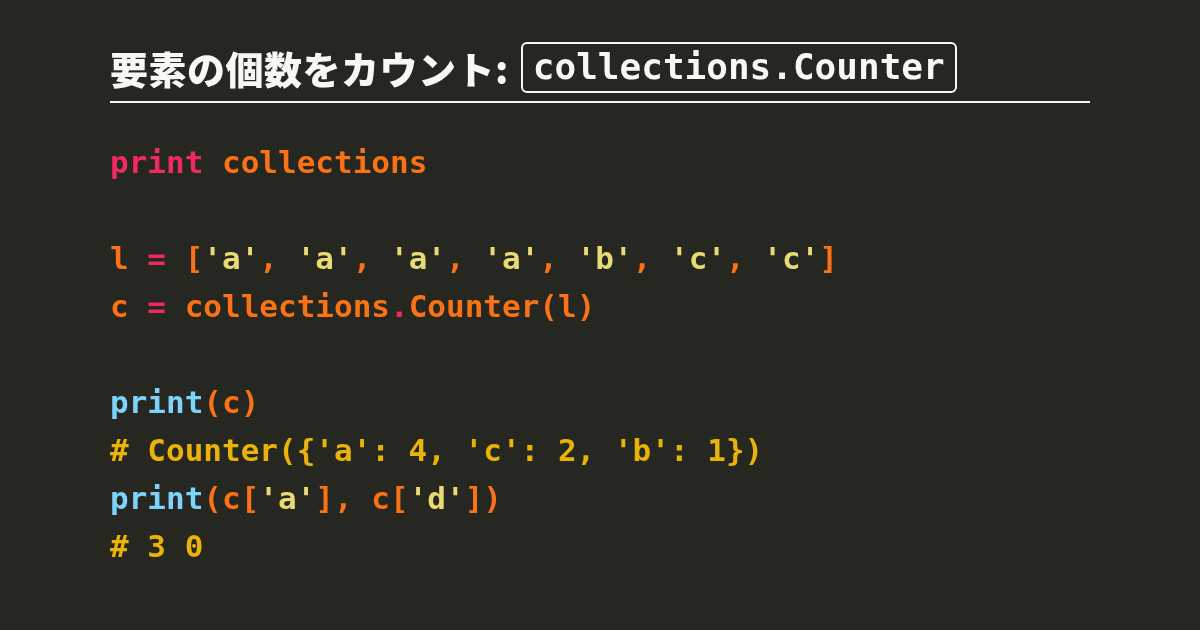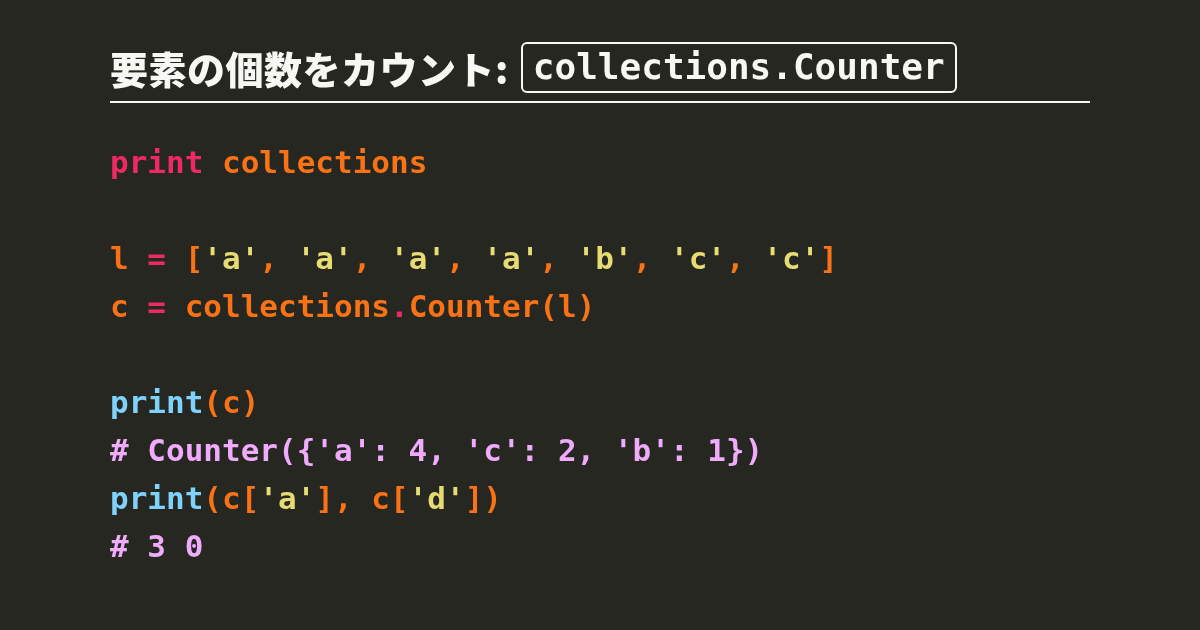--- a/index.html
+++ b/index.html
@@ -42,21 +42,21 @@
     line-height: 1.55;
     font-weight: 600;
     white-space: pre;
     color: #f7f7f3;
   }
   .t-default { color: #f97316; }
   .t-keyword { color: #ef2a63; }  
   .t-op      { color: #ef2a63; }  
   .t-string  { color: #e7db74; }  
   .t-func    { color: #7dd3fc; }  
-  .t-comment { color: #f0abfc; text-align: right; }  
+  .t-comment { color: #eab308; text-align: right; }  
 </style>
 </head>
 <body>
 
 <div class="page">
 
   <div class="title-row">
     <span class="title-text">要素の個数をカウント: </span>
     <span class="title-code">collections.Counter</span>
   </div>

